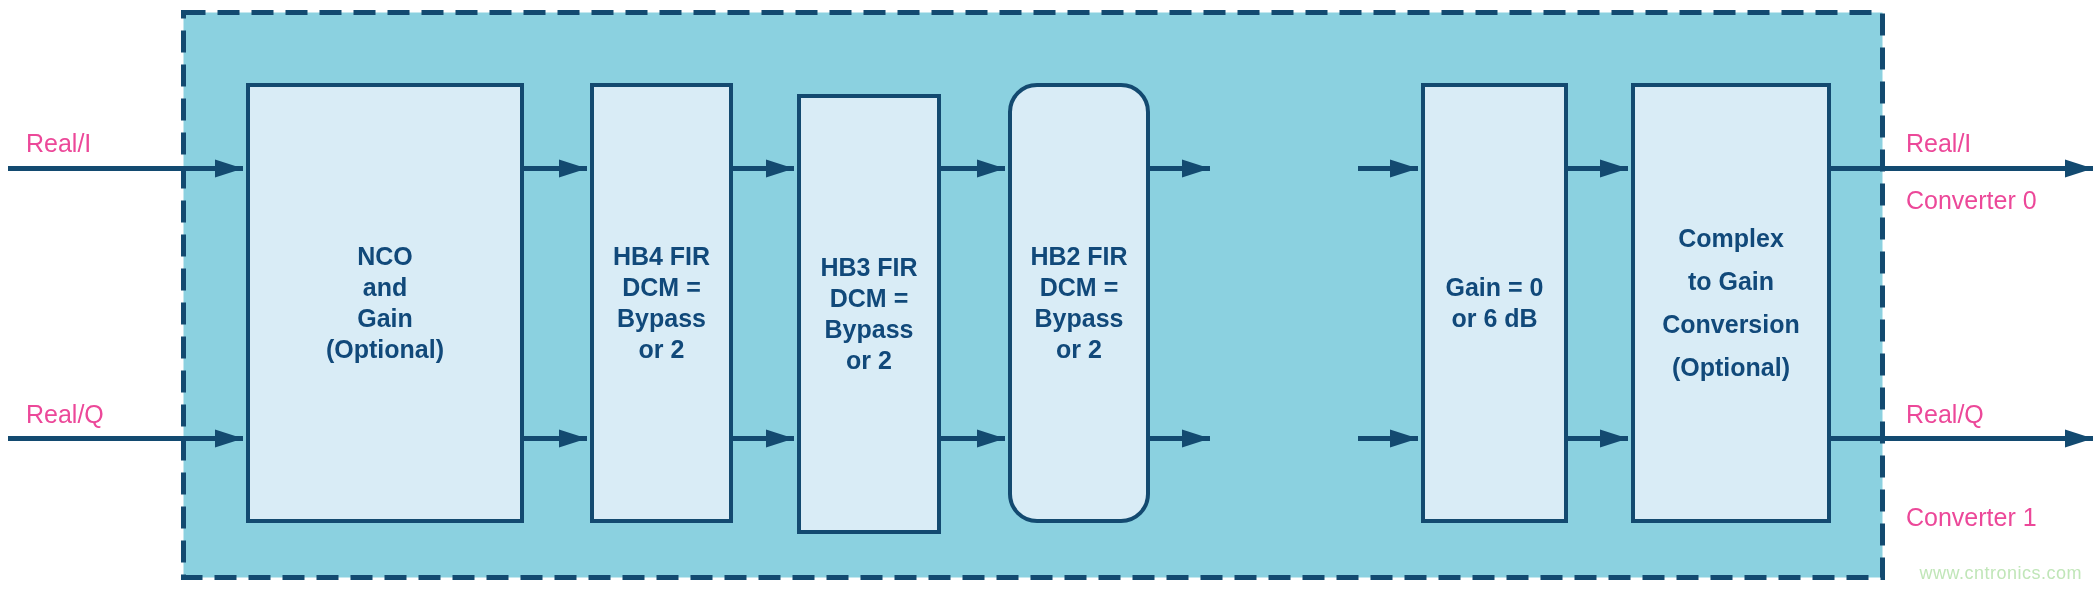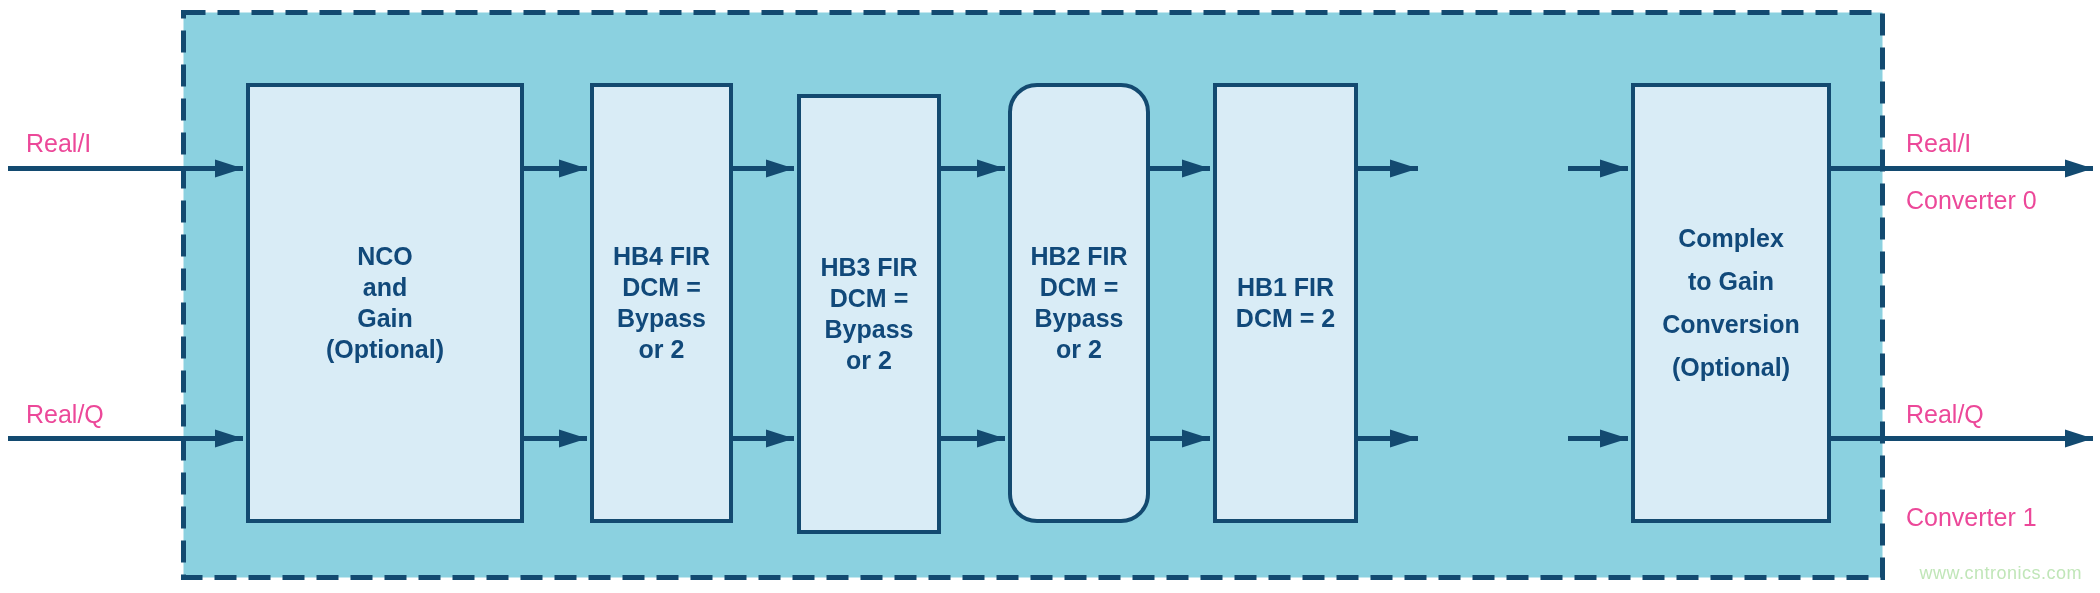--- a/index.html
+++ b/index.html
@@ -122,25 +122,25 @@
     <span>or 2</span>
   </div>
 
   <div class="block" style="left:1008px; width:142px;border-radius:29px;">
     <span>HB2 FIR</span>
     <span>DCM =</span>
     <span>Bypass</span>
     <span>or 2</span>
   </div>
 
-  <div class="block" style="left:1213px; width:145px;">
-    <span>HB1 FIR</span>
-    <span>DCM = 2</span>
+
+  <div class="block" style="left:1421px; width:147px;">
+    <span>Gain = 0</span>
+    <span>or 6 dB</span>
   </div>
-
 
   <div class="block" style="left:1631px; width:200px;gap:12px;">
     <span>Complex</span>
     <span>to Gain</span>
     <span>Conversion</span>
     <span>(Optional)</span>
   </div>
 
   <div class="io-label" style="left:26px; top:128px;">Real/I</div>
   <div class="io-label" style="left:26px; top:399px;">Real/Q</div>

